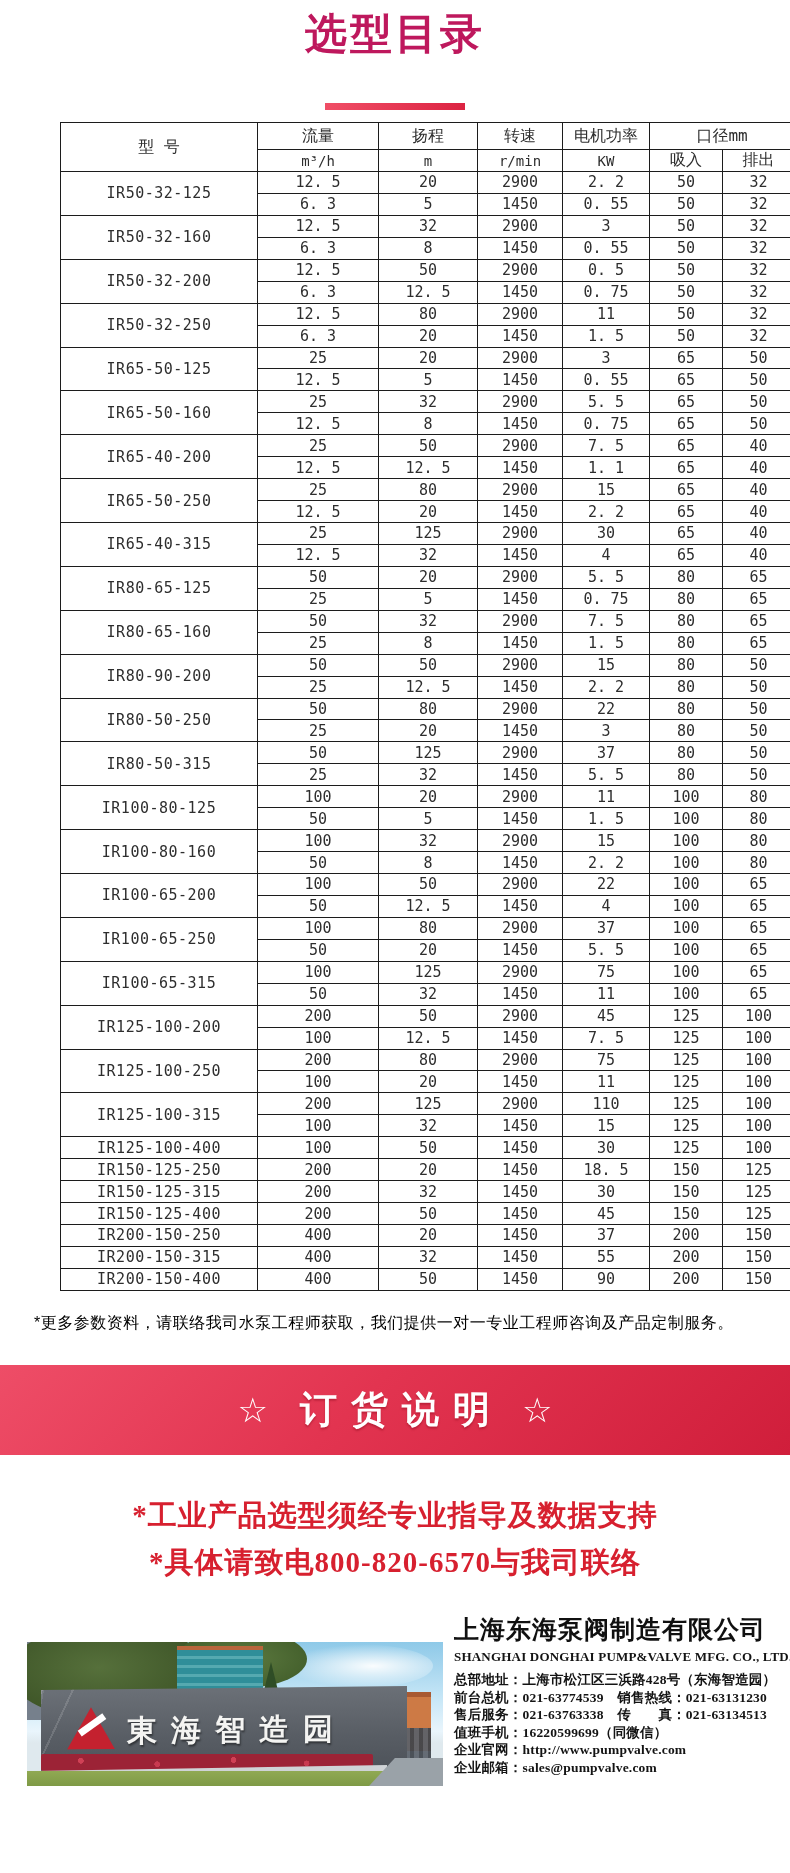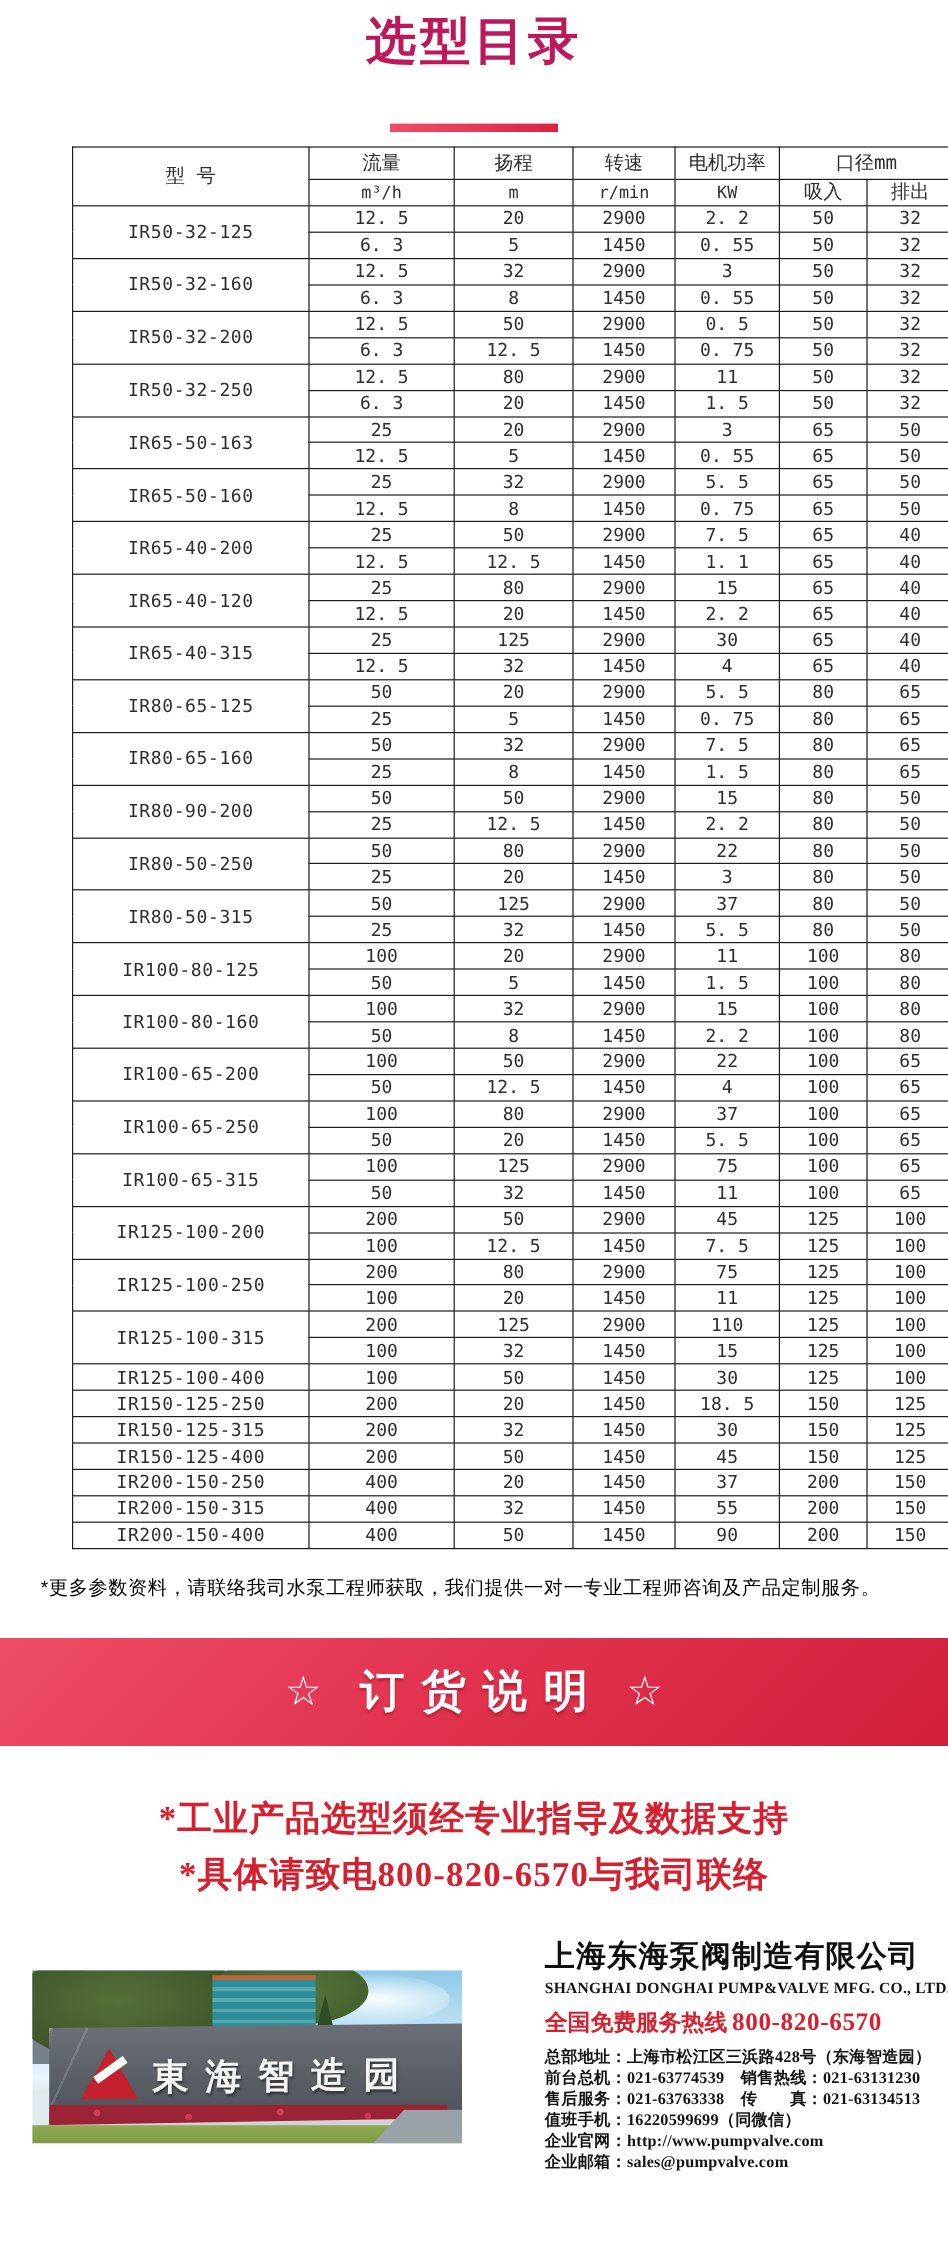--- a/index.html
+++ b/index.html
@@ -37,21 +37,21 @@
     text-shadow:0 2px 2px rgba(120,0,20,.35);font-family:Liberation Mono, monospace;}
 
   
   .notice-line{position:absolute;left:0;width:790px;text-align:center;
     font-family:"Liberation Serif","DejaVu Serif",serif;
     font-weight:700;font-size:29px;color:#d7202f;letter-spacing:1px;}
   .notice-line.l1{top:1496px;}
   .notice-line.l2{top:1543px;}
 
   
-  .photo{position:absolute;left:27px;top:1642px;width:358px;height:144px;overflow:hidden;
+  .photo{position:absolute;left:27px;top:1642px;width:416px;height:144px;overflow:hidden;
     background:linear-gradient(180deg,#8ec9e8 0%,#c8e7f7 40%,#e9f5fc 62%,#dfe9ee 70%);}
   .photo *{position:absolute;}
   .cloud{right:10px;top:2px;width:150px;height:44px;border-radius:50%;
     background:radial-gradient(ellipse at 60% 50%,rgba(255,255,255,.95),rgba(255,255,255,0) 70%);}
   .bldg-left{left:0;top:0;width:44px;height:78px;background:#76808c;}
   .tree-blob1{left:-18px;top:-18px;width:200px;height:96px;border-radius:50%;
     background:radial-gradient(ellipse at 45% 45%,#56703b,#3c5326 75%);}
   .tree-blob2{left:150px;top:-12px;width:130px;height:58px;border-radius:50%;
     background:radial-gradient(ellipse at 50% 50%,#5d7a40,#44602c 75%);}
   .glass-building{left:150px;top:4px;width:86px;height:78px;border-top:4px solid #b9663c;
@@ -197,21 +197,21 @@
         </tr>
         <tr>
           <td>6. 3</td>
           <td>20</td>
           <td>1450</td>
           <td>1. 5</td>
           <td>50</td>
           <td>32</td>
         </tr>
         <tr>
-          <td class="model-cell" rowspan="2">IR65-50-163</td>
+          <td class="model-cell" rowspan="2">IR65-50-125</td>
           <td>25</td>
           <td>20</td>
           <td>2900</td>
           <td>3</td>
           <td>65</td>
           <td>50</td>
         </tr>
         <tr>
           <td>12. 5</td>
           <td>5</td>
@@ -248,21 +248,21 @@
         </tr>
         <tr>
           <td>12. 5</td>
           <td>12. 5</td>
           <td>1450</td>
           <td>1. 1</td>
           <td>65</td>
           <td>40</td>
         </tr>
         <tr>
-          <td class="model-cell" rowspan="2">IR65-40-120</td>
+          <td class="model-cell" rowspan="2">IR65-50-250</td>
           <td>25</td>
           <td>80</td>
           <td>2900</td>
           <td>15</td>
           <td>65</td>
           <td>40</td>
         </tr>
         <tr>
           <td>12. 5</td>
           <td>20</td>
@@ -604,24 +604,20 @@
     </div>
     <div class="flowers"></div>
     <div class="curb"></div>
     <div class="lawn"></div>
     <div class="driveway"></div>
   </div>
 
   <div class="company-info">
     <div class="company-name-cn">上海东海泵阀制造有限公司</div>
     <div class="company-name-en">SHANGHAI DONGHAI PUMP&amp;VALVE MFG. CO., LTD.</div>
-    <div class="hotline">
-      <span class="hl-label">全国免费服务热线</span>
-      <span class="hl-number">800-820-6570</span>
-    </div>
     <div class="contact-lines">
         <div class="contact-line">总部地址：上海市松江区三浜路428号（东海智造园）</div>
         <div class="contact-line">前台总机：021-63774539　销售热线：021-63131230</div>
         <div class="contact-line">售后服务：021-63763338　传　　真：021-63134513</div>
         <div class="contact-line">值班手机：16220599699（同微信）</div>
         <div class="contact-line">企业官网：http://www.pumpvalve.com</div>
         <div class="contact-line">企业邮箱：sales@pumpvalve.com</div>
       </div>
   </div>
 

